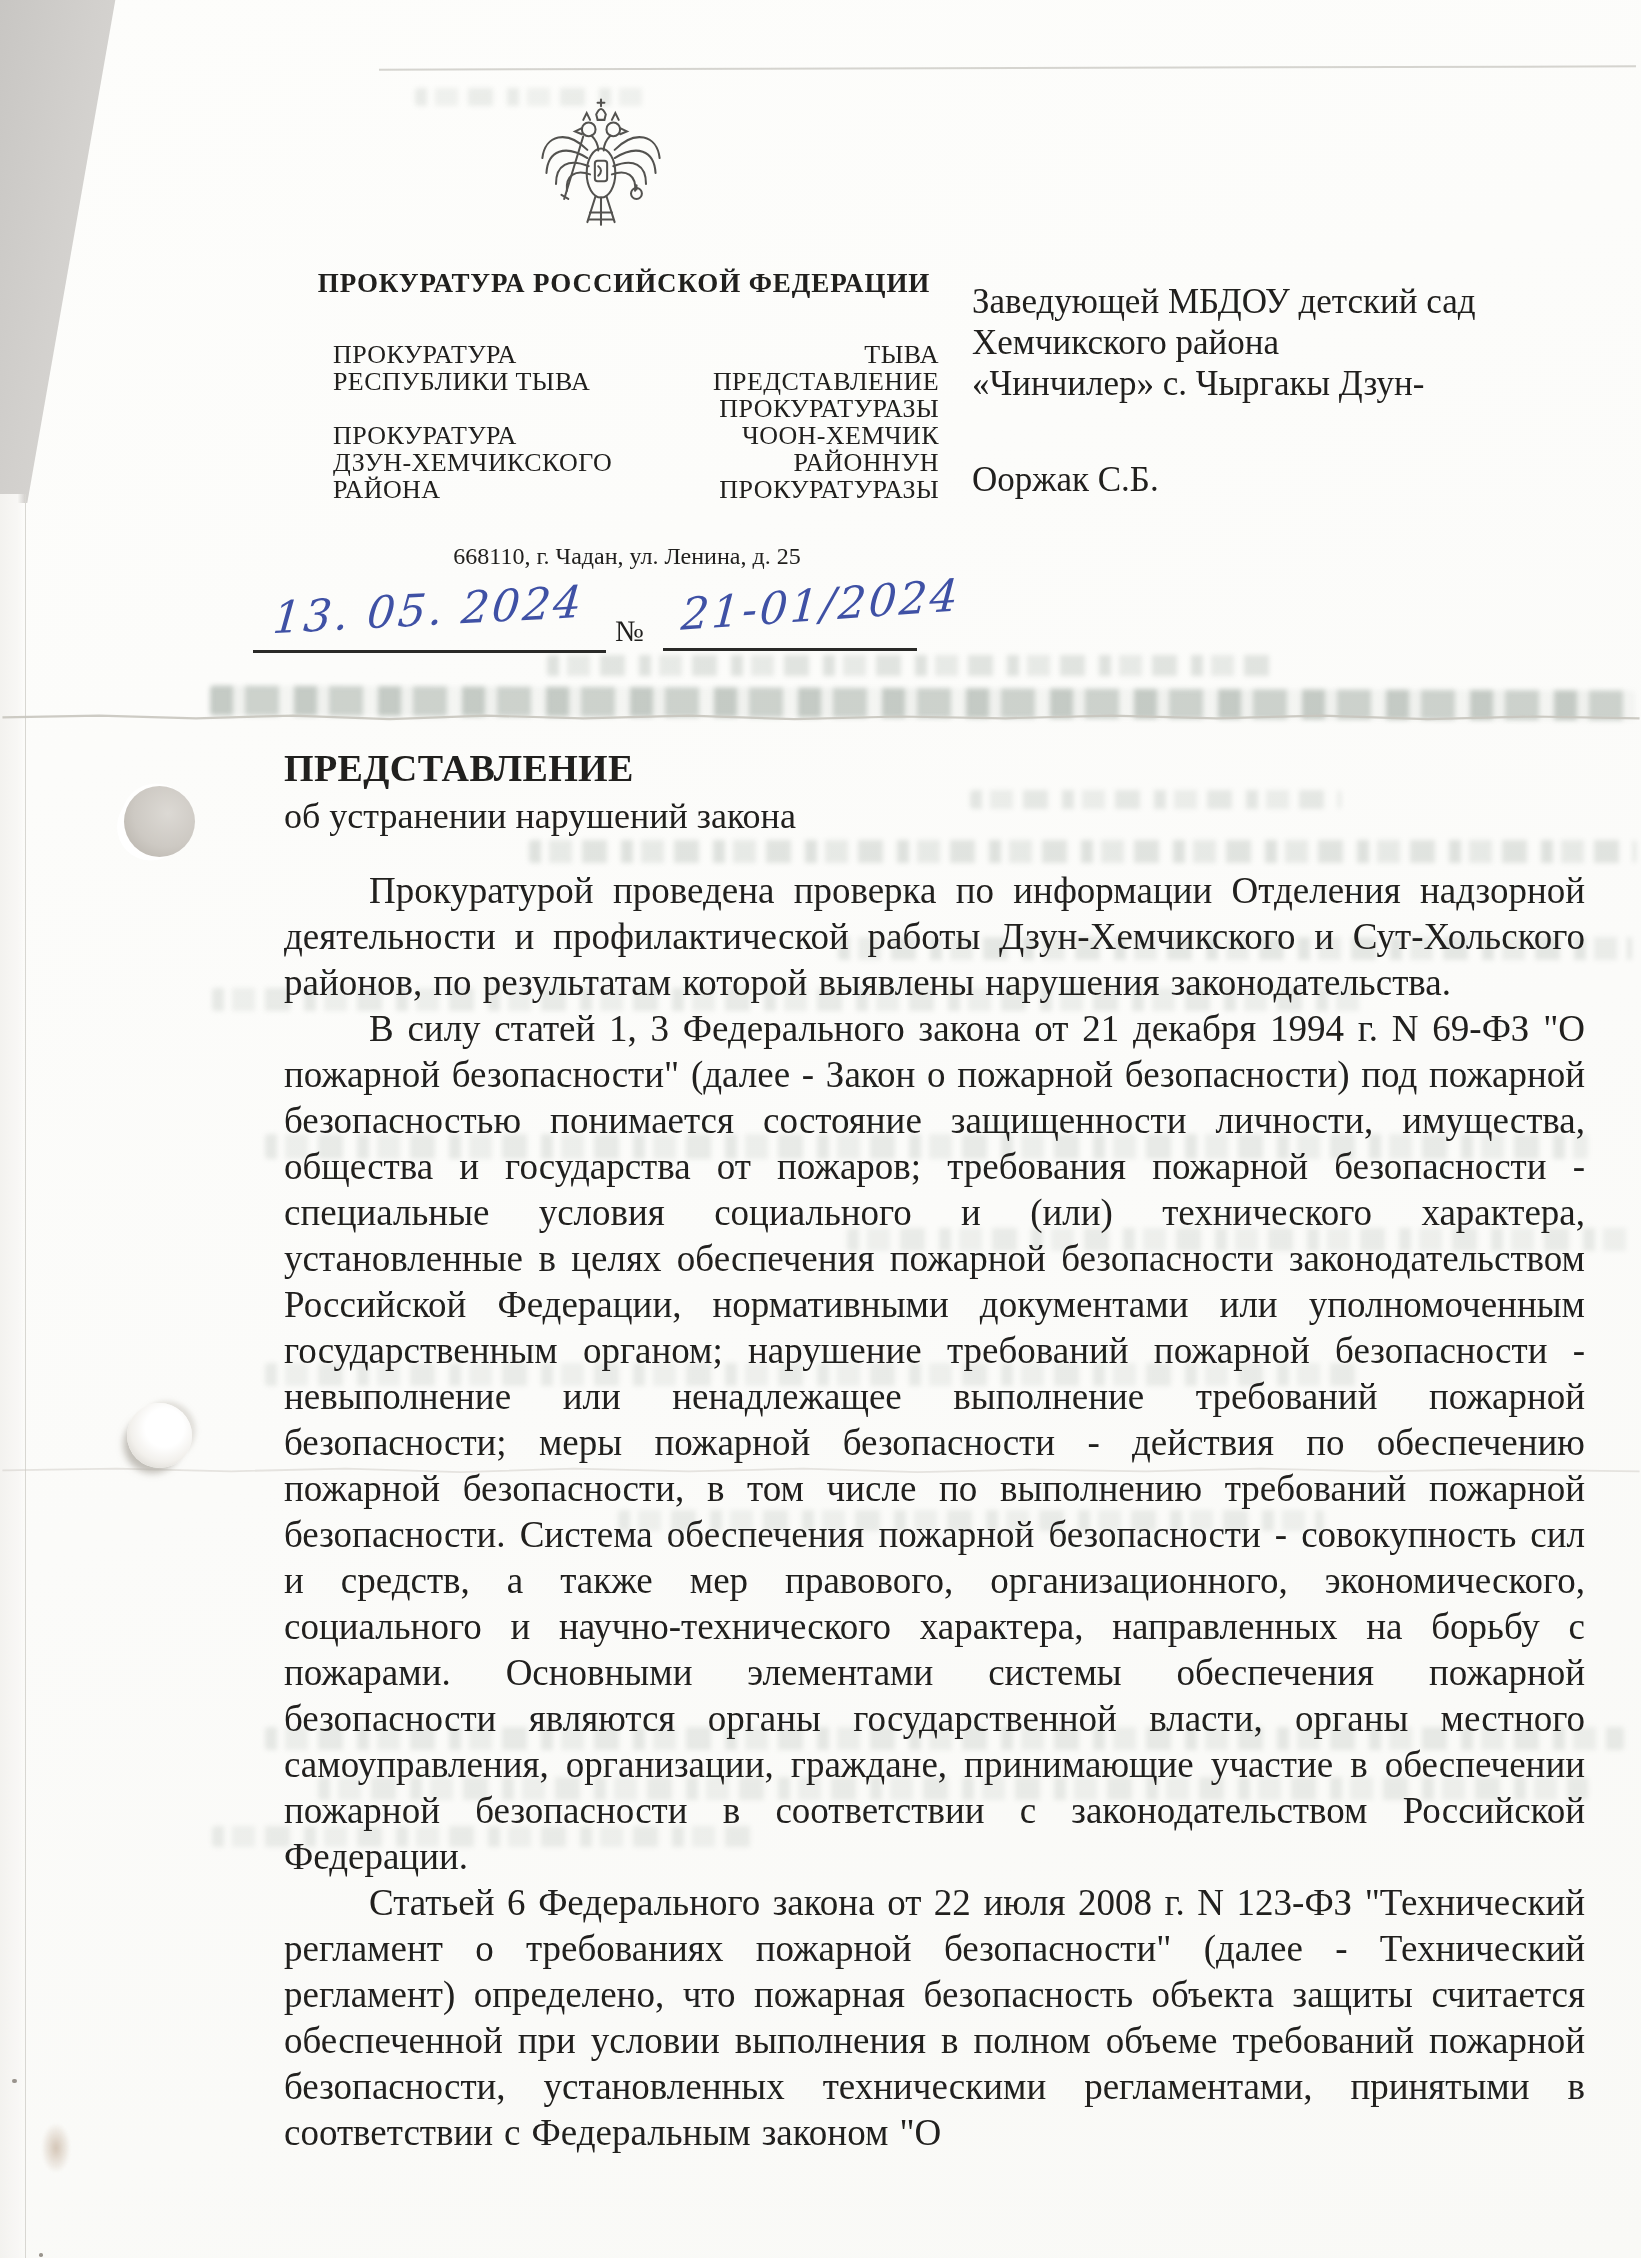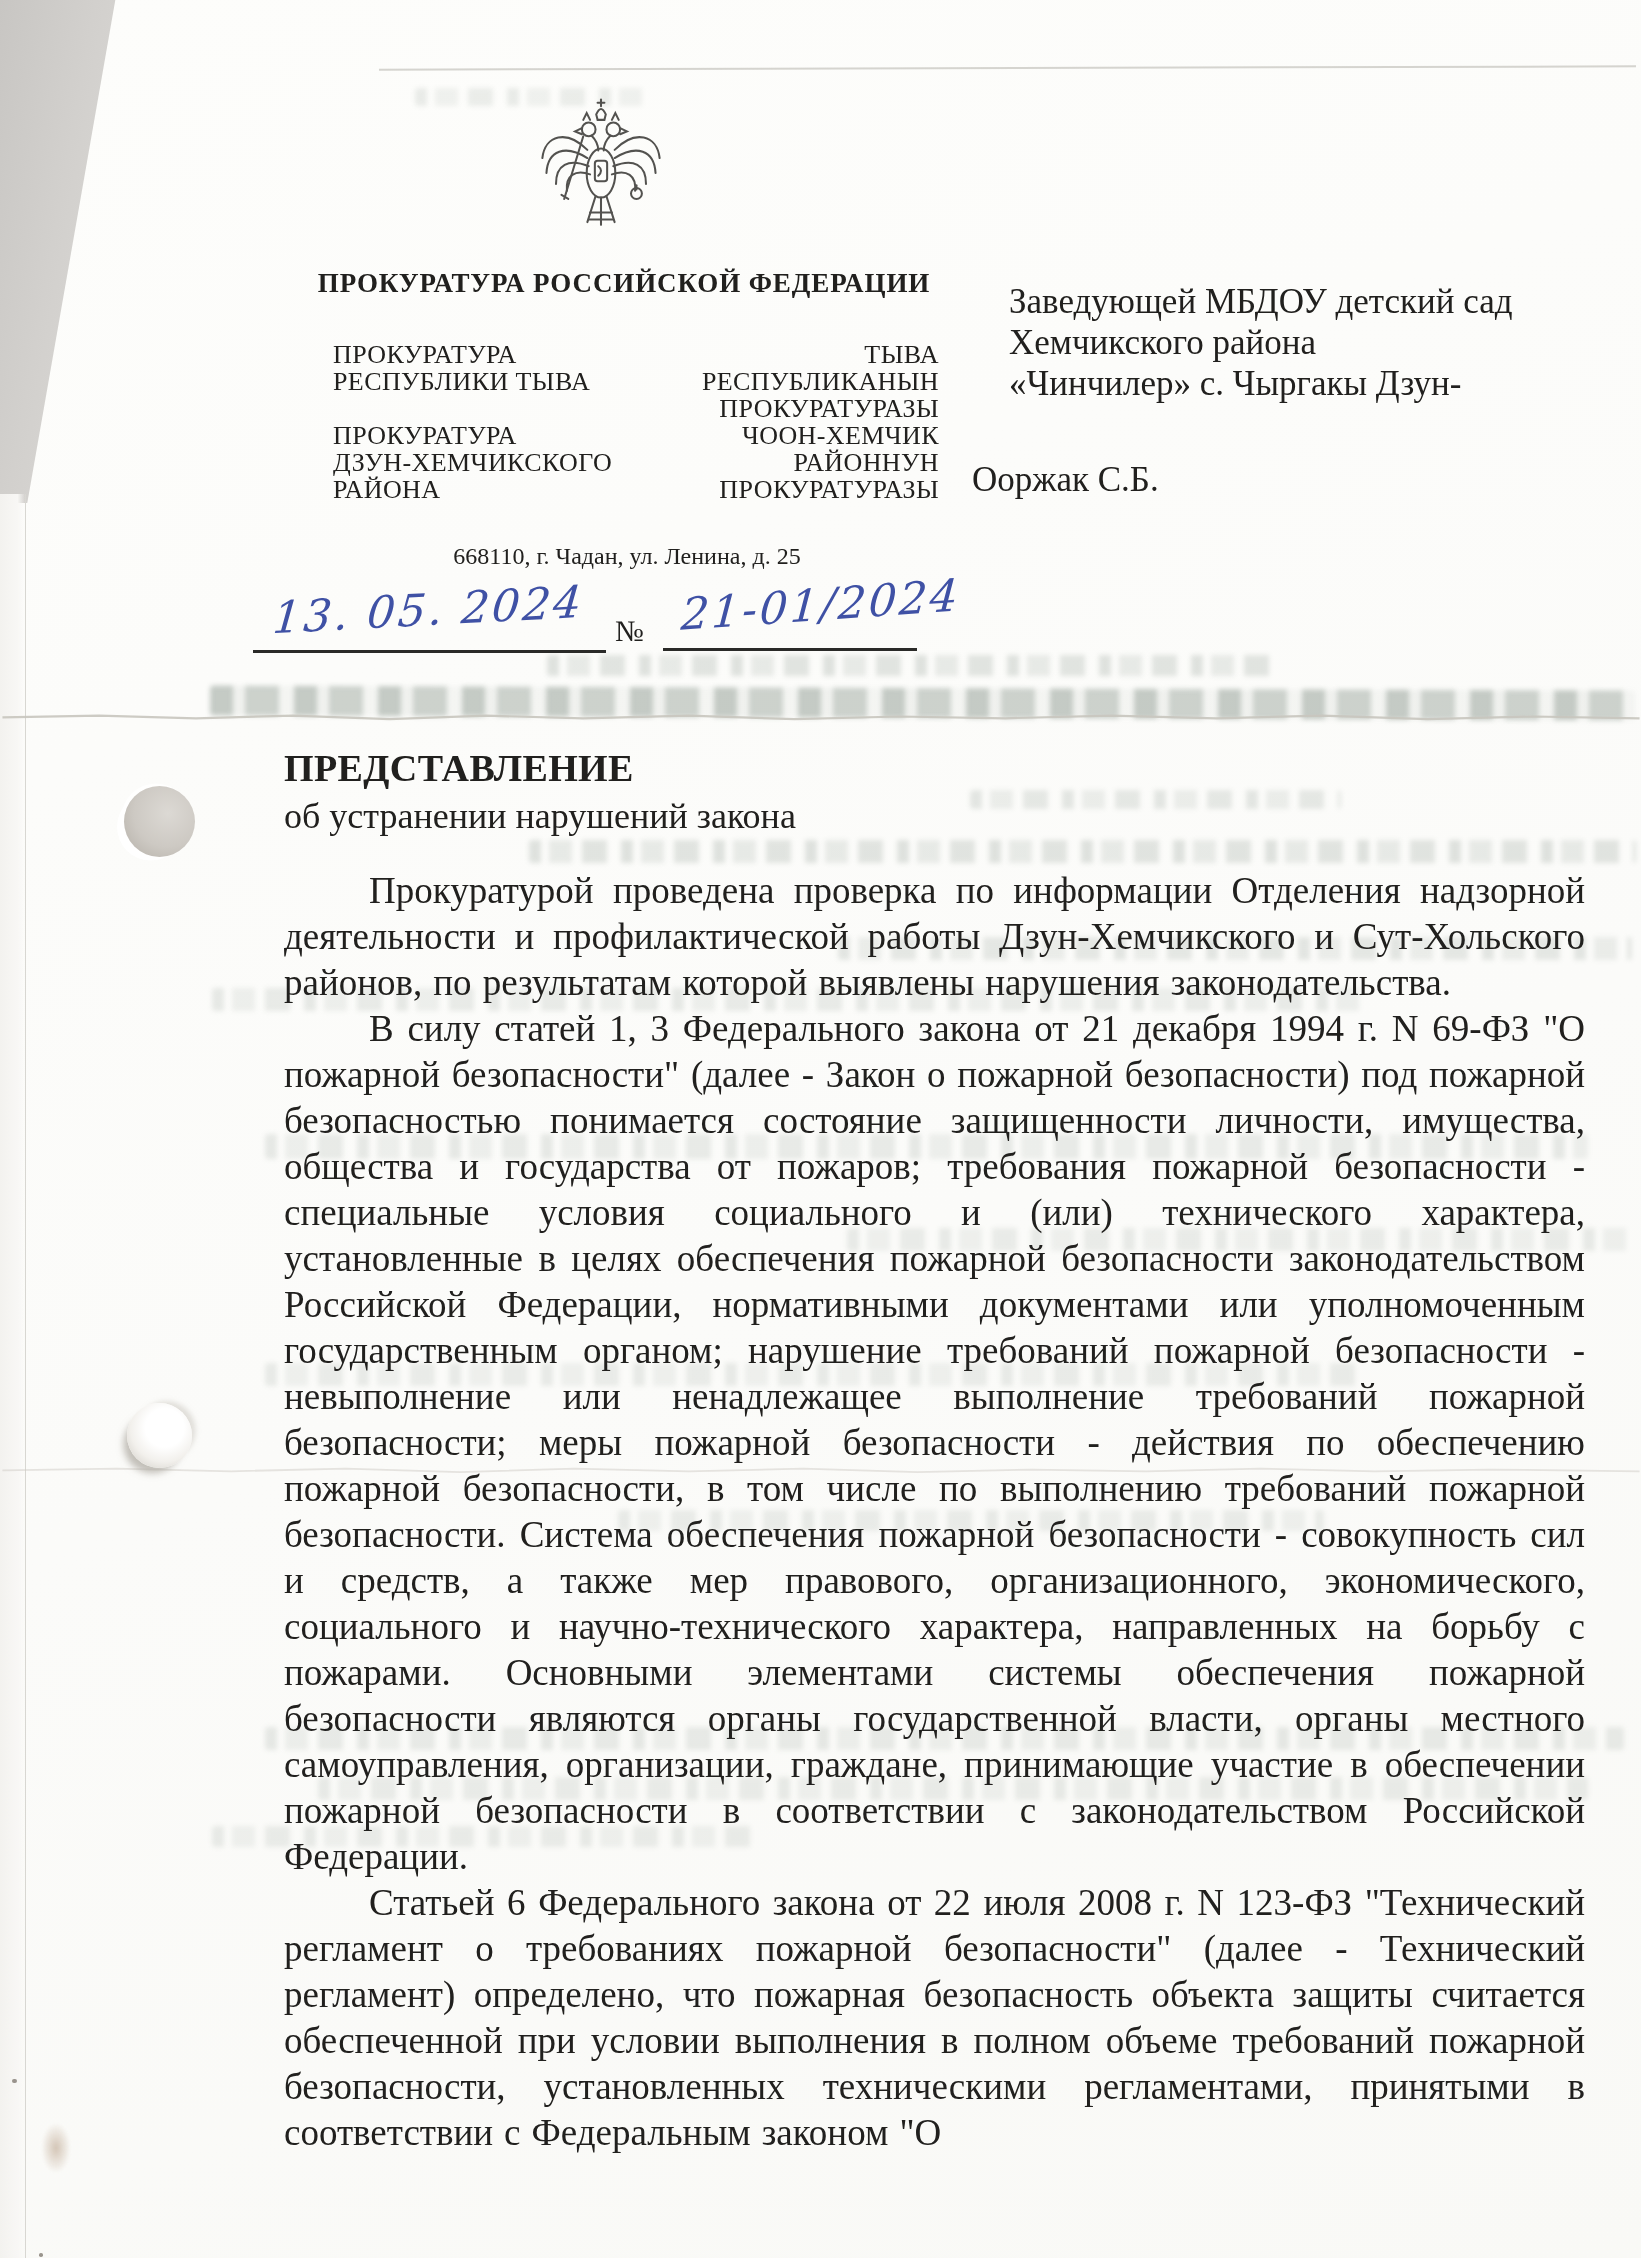--- a/index.html
+++ b/index.html
@@ -64,21 +64,21 @@
   .cb-lt{left:333px;top:341px;text-align:left;}
   .cb-rt{left:648px;top:341px;width:291px;text-align:right;}
   .cb-lb{left:333px;top:422px;text-align:left;}
   .cb-rb{left:648px;top:422px;width:291px;text-align:right;}
   .address{
     position:absolute;left:371px;top:543px;width:512px;z-index:3;
     text-align:center;font-size:24px;white-space:nowrap;
   }
   
   .recipient{position:absolute;left:972px;top:281px;width:582px;z-index:3;font-size:35px;line-height:41px;}
-  .recipient span{display:block;margin-left:37px;}
+  .recipient span{display:block;}
   .recipient-name{position:absolute;left:972px;top:415px;z-index:3;font-size:35px;margin-top:45px;}
   
   .hand{
     position:absolute;z-index:3;color:var(--handwriting,#3f51a5);
     font-family:"DejaVu Serif", serif;font-style:italic;font-size:44px;letter-spacing:2.6px;
   }
   .hand-date{left:273px;top:584px;transform:rotate(-3deg) skewX(-8deg);}
   .hand-num{left:681px;top:579px;transform:rotate(-4deg) skewX(-8deg);}
   .no-sign{position:absolute;left:615px;top:614px;z-index:3;font-size:30px;}
   .ref-line{position:absolute;height:2.6px;background:#2a2a28;z-index:3;}
@@ -175,21 +175,21 @@
     </g>
   </svg>
 
   <div class="fed-title">ПРОКУРАТУРА РОССИЙСКОЙ ФЕДЕРАЦИИ</div>
 
   <div class="col-block cb-lt">
     <span>ПРОКУРАТУРА</span>
     <span>РЕСПУБЛИКИ ТЫВА</span>
   </div>
   <div class="col-block cb-rt">
-    <span>ТЫВА РЕСПУБЛИКАНЫН</span>
+    <span>ТЫВА ПРЕДСТАВЛЕНИЕ</span>
     <span>ПРОКУРАТУРАЗЫ</span>
   </div>
   <div class="col-block cb-lb">
     <span>ПРОКУРАТУРА</span>
     <span>ДЗУН-ХЕМЧИКСКОГО</span>
     <span>РАЙОНА</span>
   </div>
   <div class="col-block cb-rb">
     <span>ЧООН-ХЕМЧИК</span>
     <span>РАЙОННУН</span>

